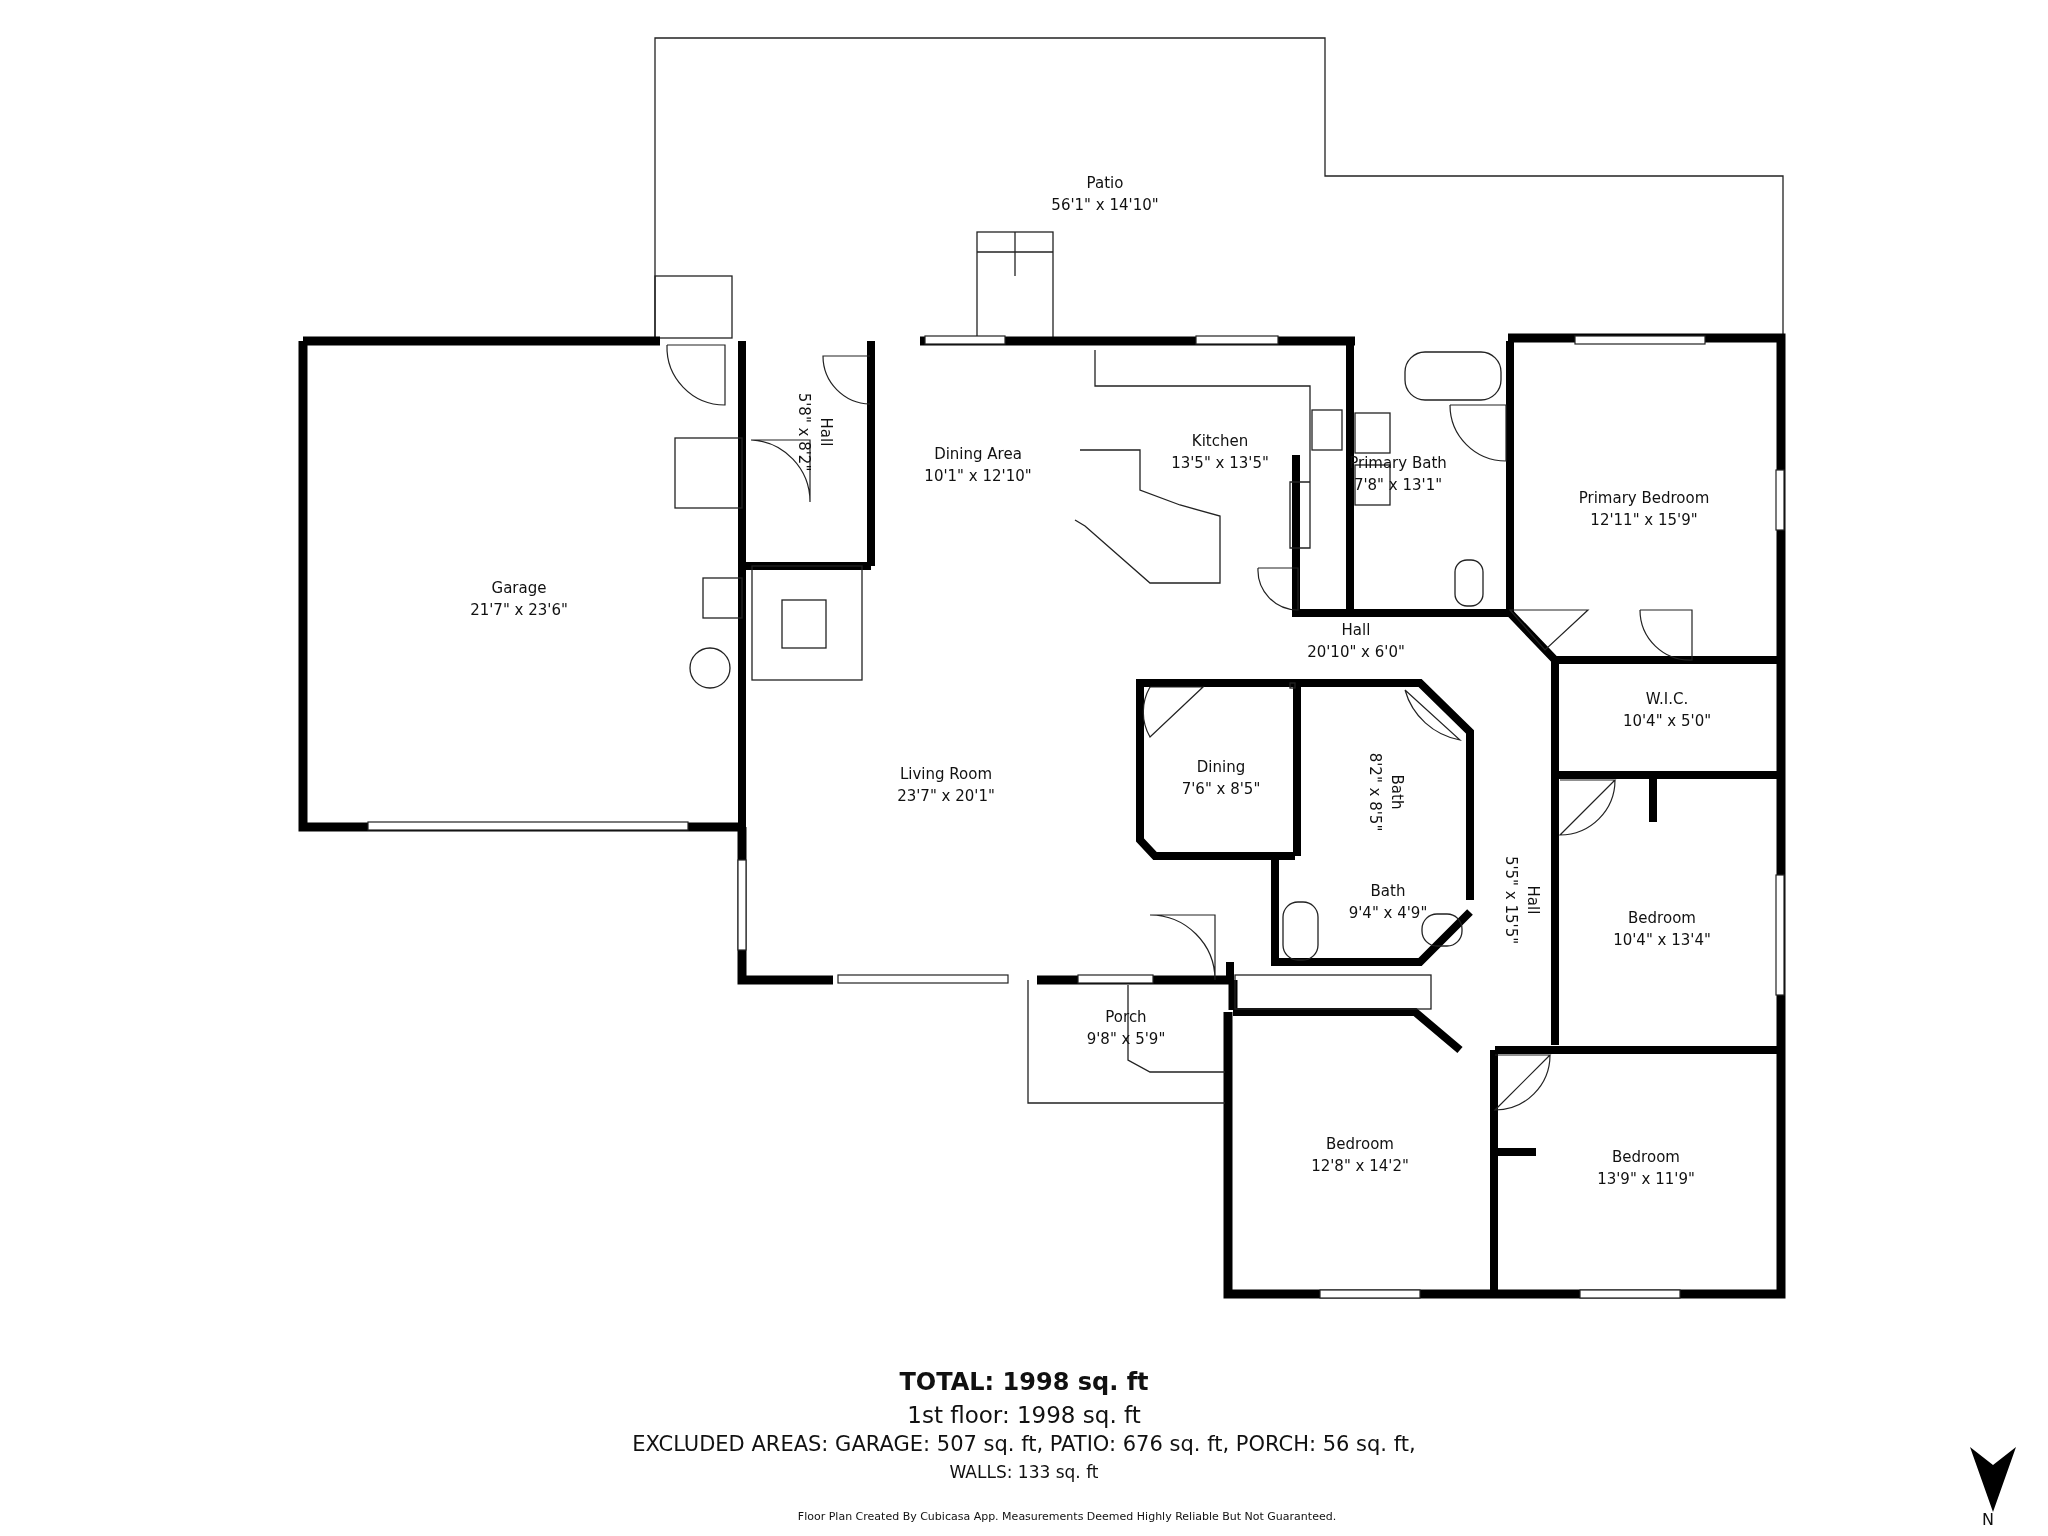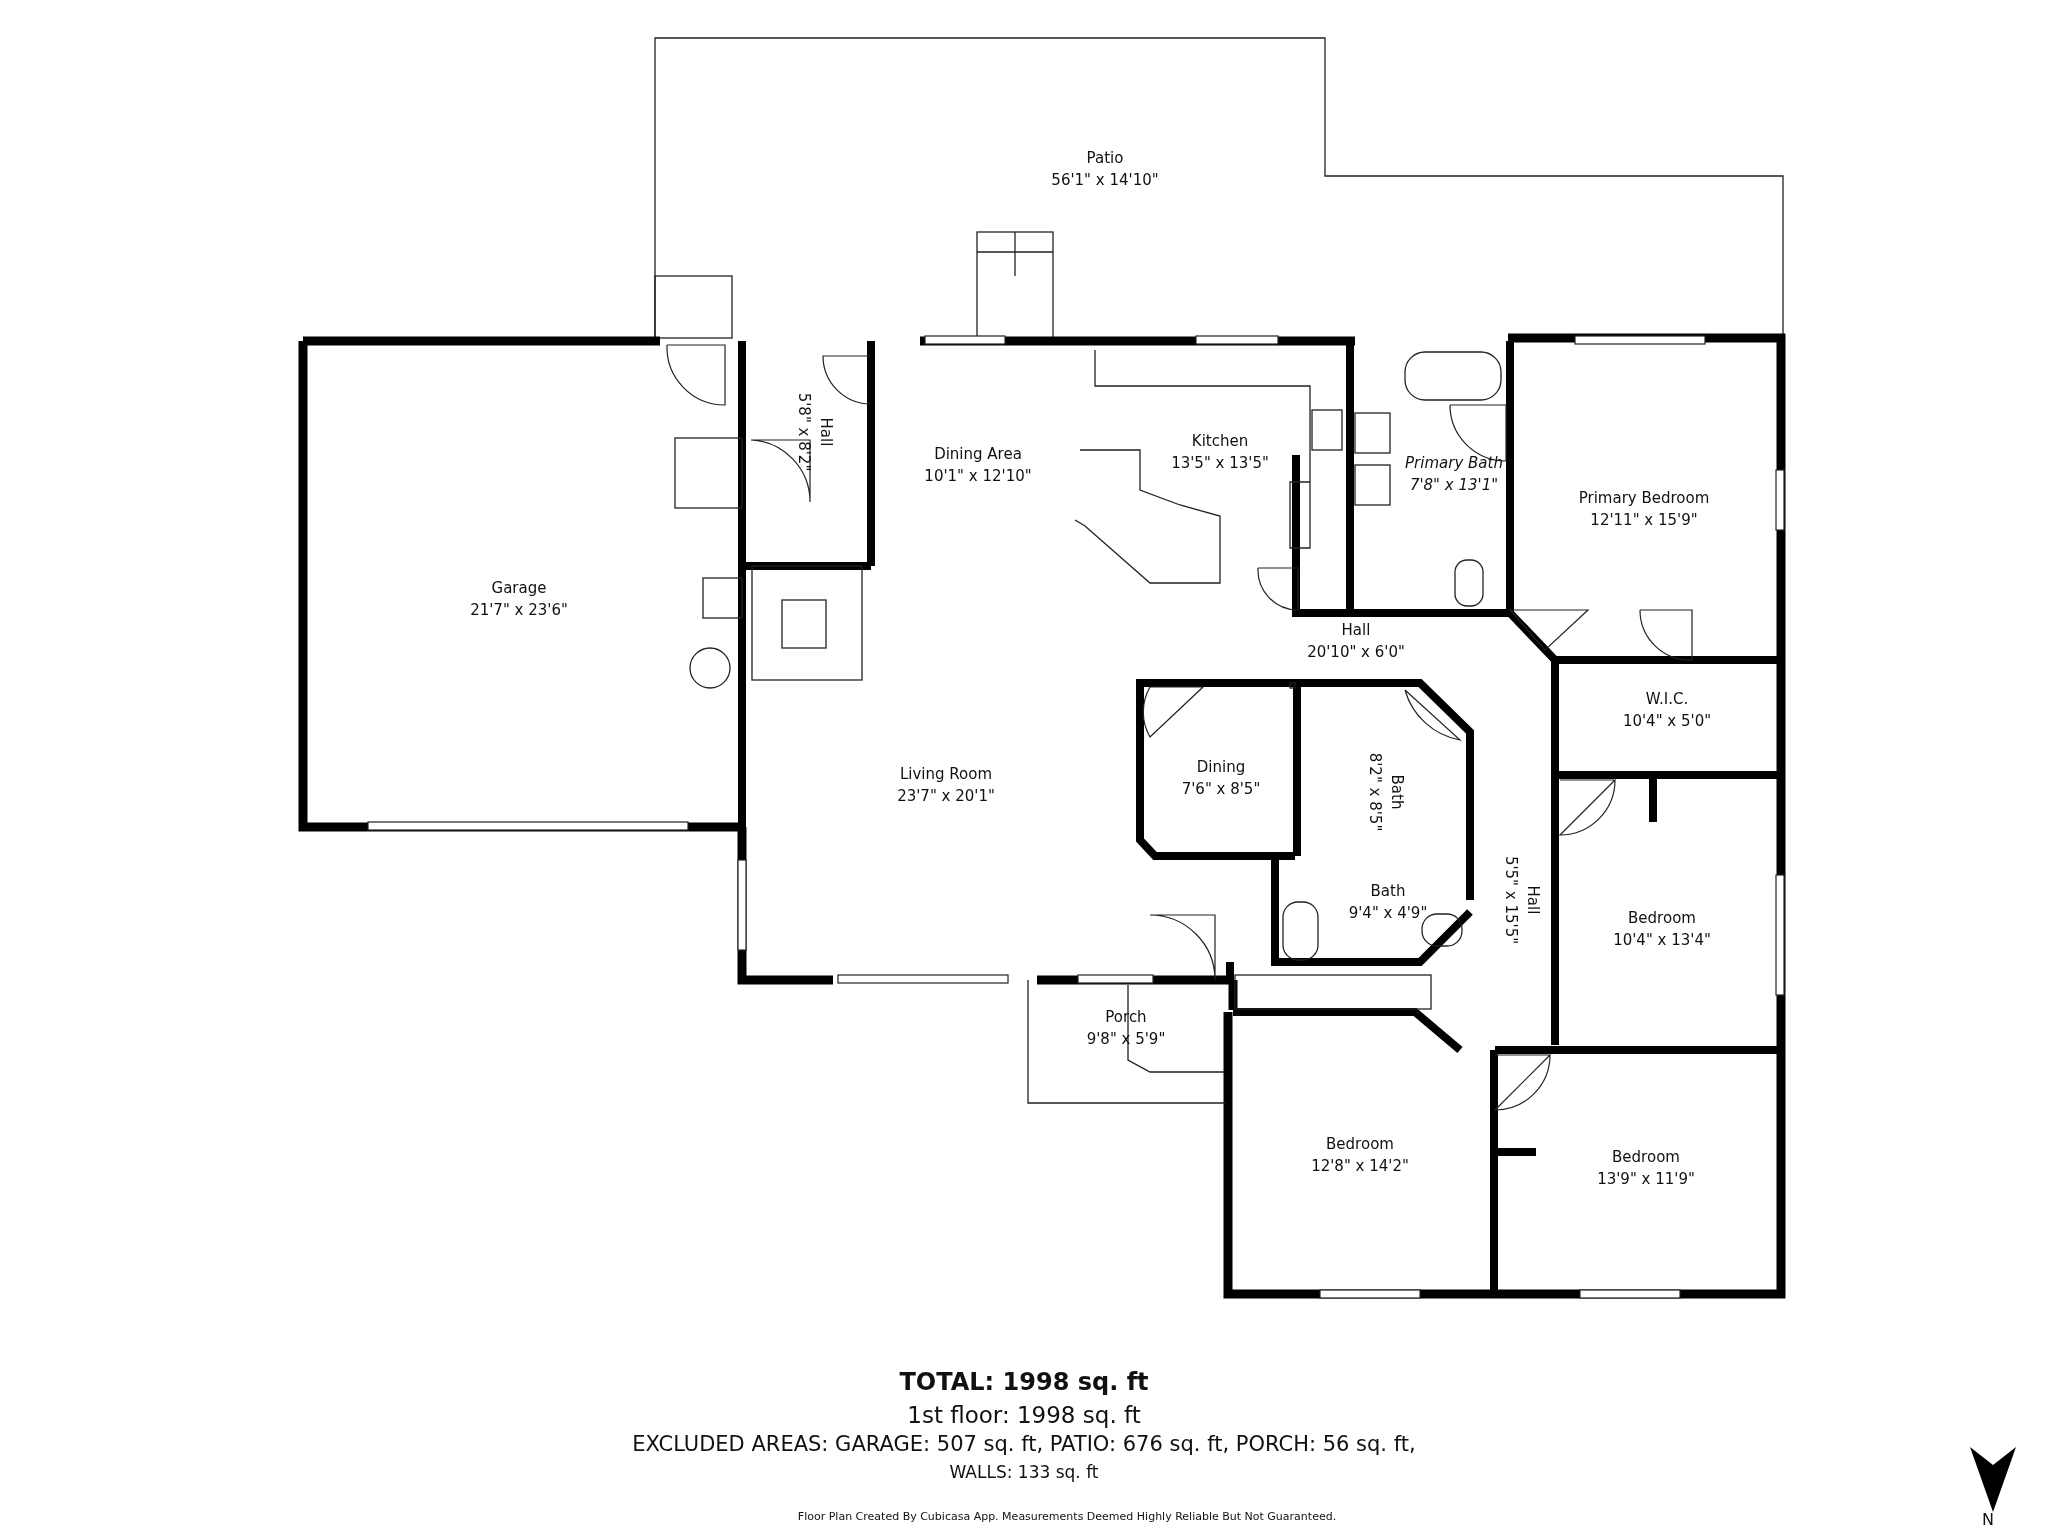--- a/index.html
+++ b/index.html
@@ -107,41 +107,41 @@
     <rect x="1320" y="1290" width="100" height="8"></rect>
     <rect x="1580" y="1290" width="100" height="8"></rect>
     <rect x="738" y="860" width="8" height="90"></rect>
   </g>
 
   <g>
     <polygon points="1970,1447 1993,1465 2016,1447 1993,1512" fill="#000"></polygon>
   </g>
 </svg>
 
-<div class="lbl" style="left:1105px;top:147px;">
+<div class="lbl" style="left:1105px;top:172px;">
   <div>Patio</div>
   <div>56'1" x 14'10"</div>
 </div>
 <div class="lbl" style="left:519px;top:577px;">
   <div>Garage</div>
   <div>21'7" x 23'6"</div>
 </div>
 <div class="lbl rot" style="left:815px;top:432px;">
   <div>Hall</div>
   <div>5'8" x 8'2"</div>
 </div>
 <div class="lbl" style="left:978px;top:443px;">
   <div>Dining Area</div>
   <div>10'1" x 12'10"</div>
 </div>
 <div class="lbl" style="left:1220px;top:430px;">
   <div>Kitchen</div>
   <div>13'5" x 13'5"</div>
 </div>
-<div class="lbl" style="left:1454px;top:452px;font-style:italic;">
+<div class="lbl" style="left:1398px;top:452px;">
   <div>Primary Bath</div>
   <div>7'8" x 13'1"</div>
 </div>
 <div class="lbl" style="left:1644px;top:487px;">
   <div>Primary Bedroom</div>
   <div>12'11" x 15'9"</div>
 </div>
 <div class="lbl" style="left:1356px;top:619px;">
   <div>Hall</div>
   <div>20'10" x 6'0"</div>

